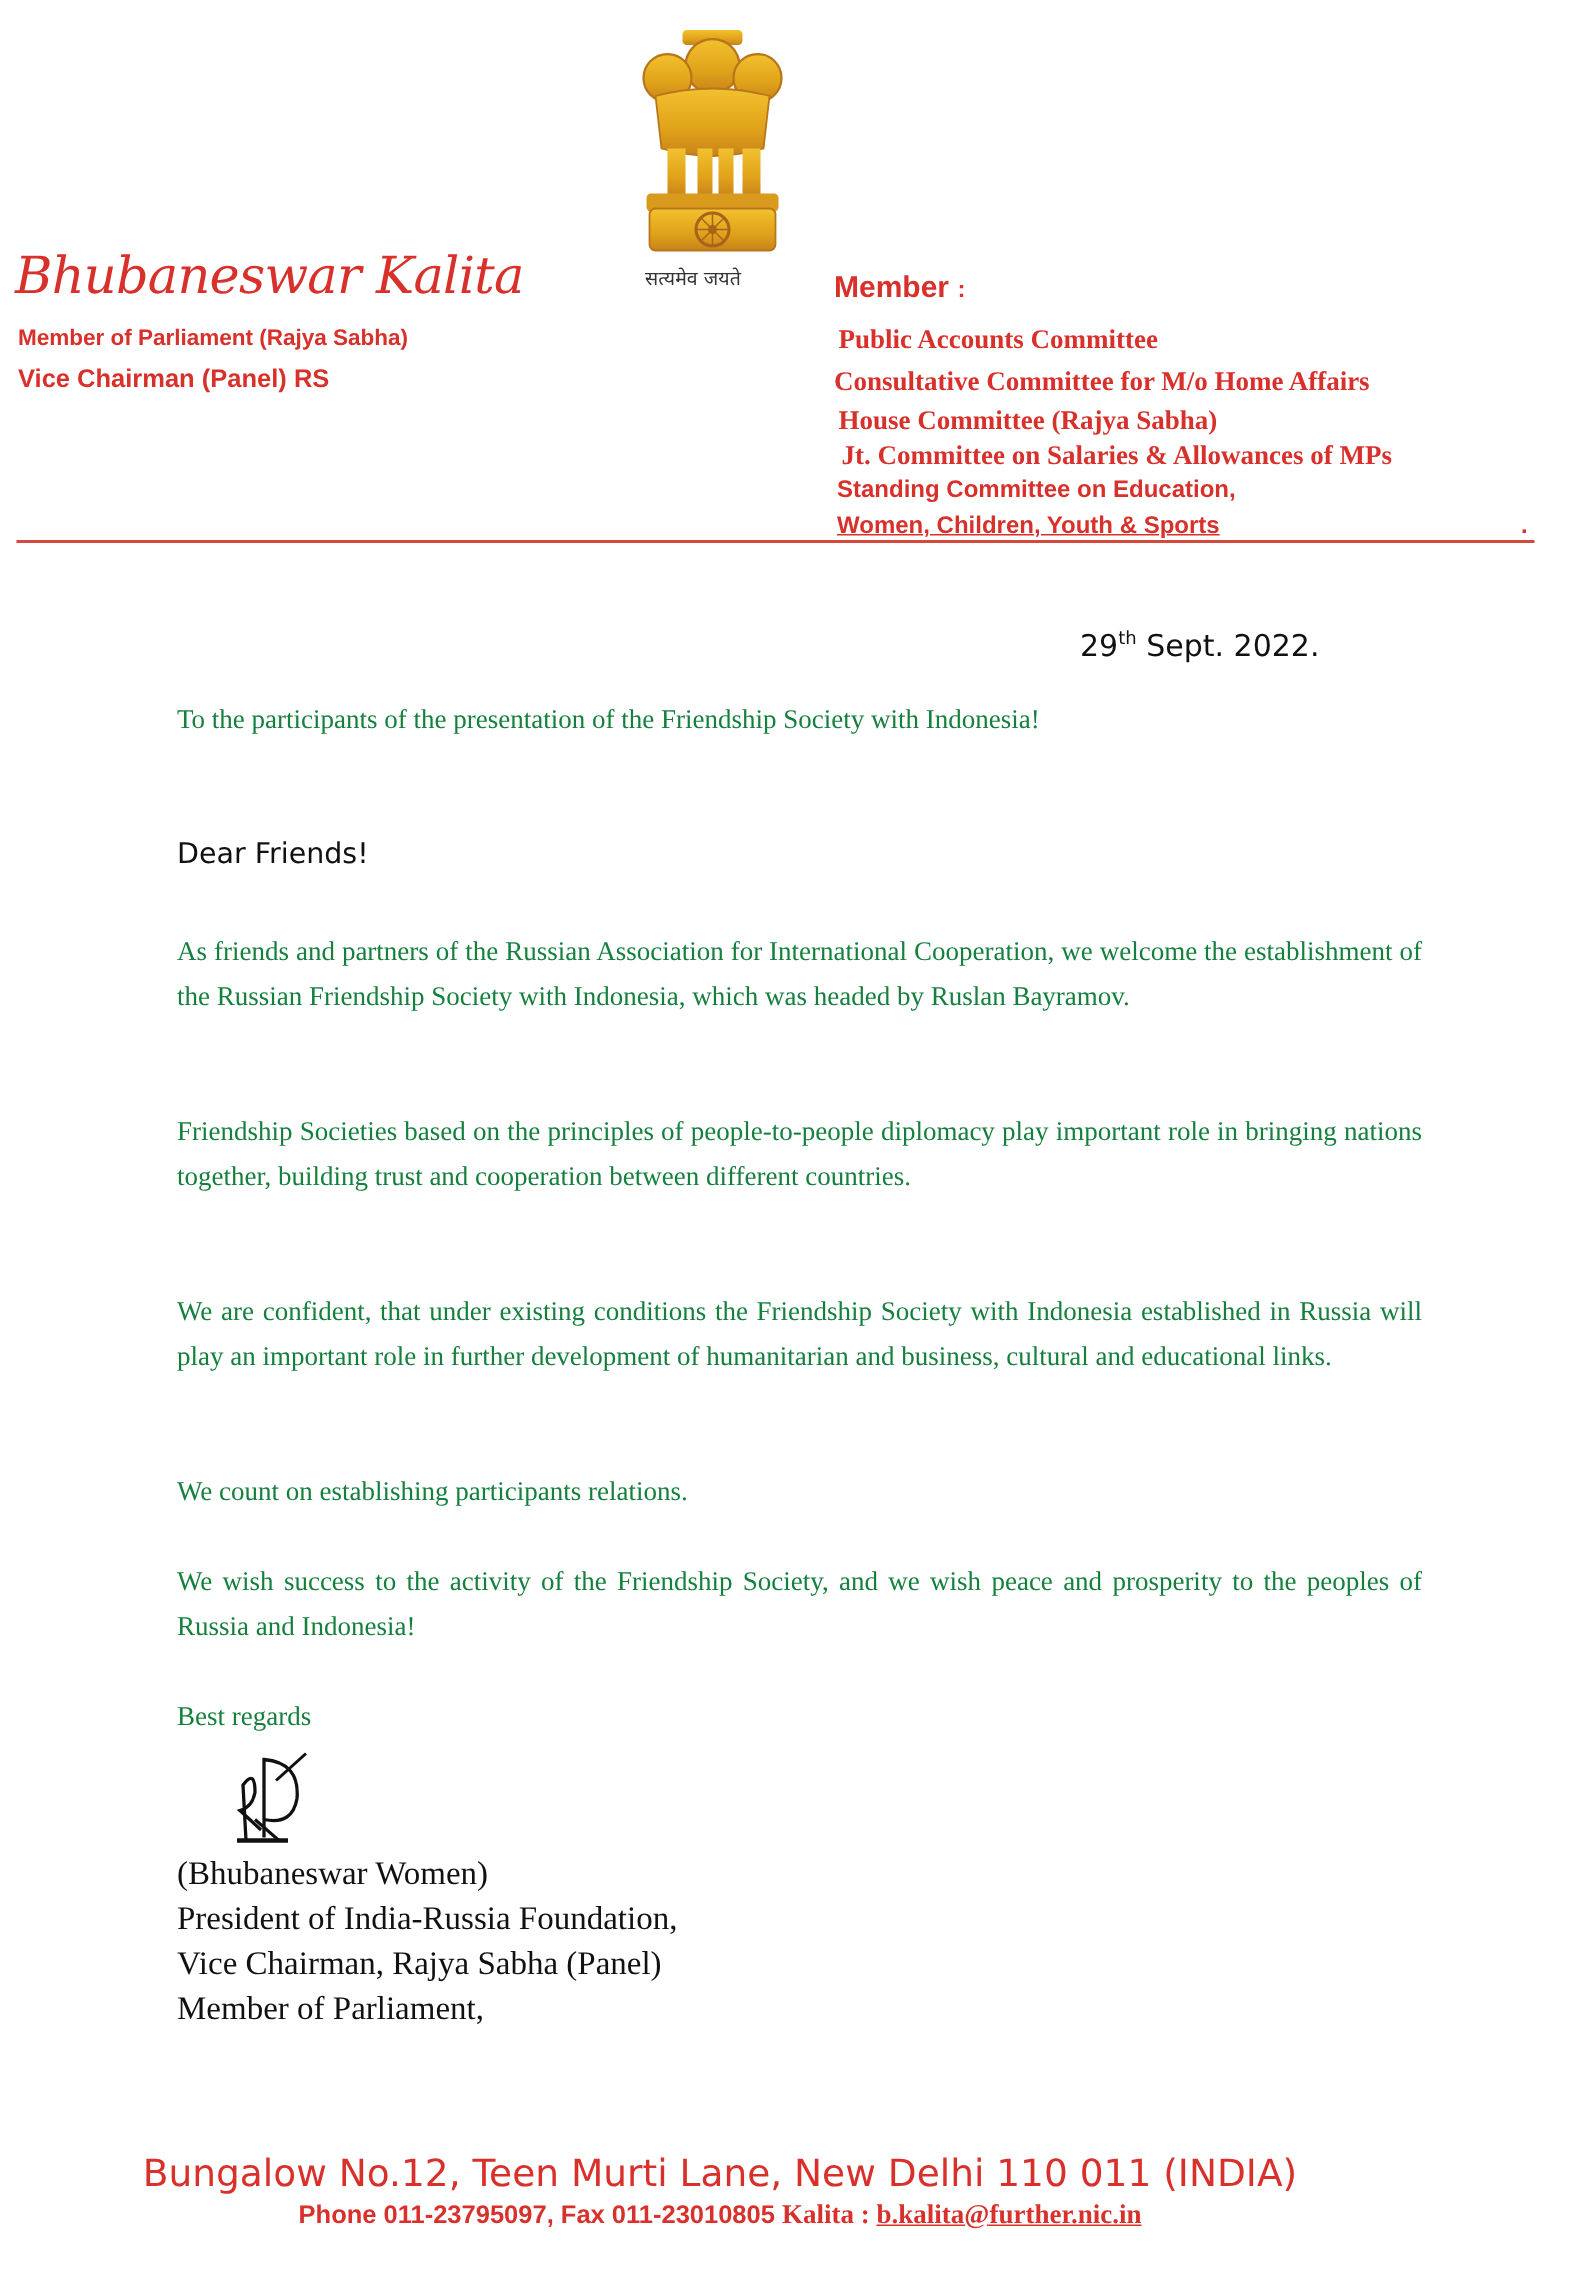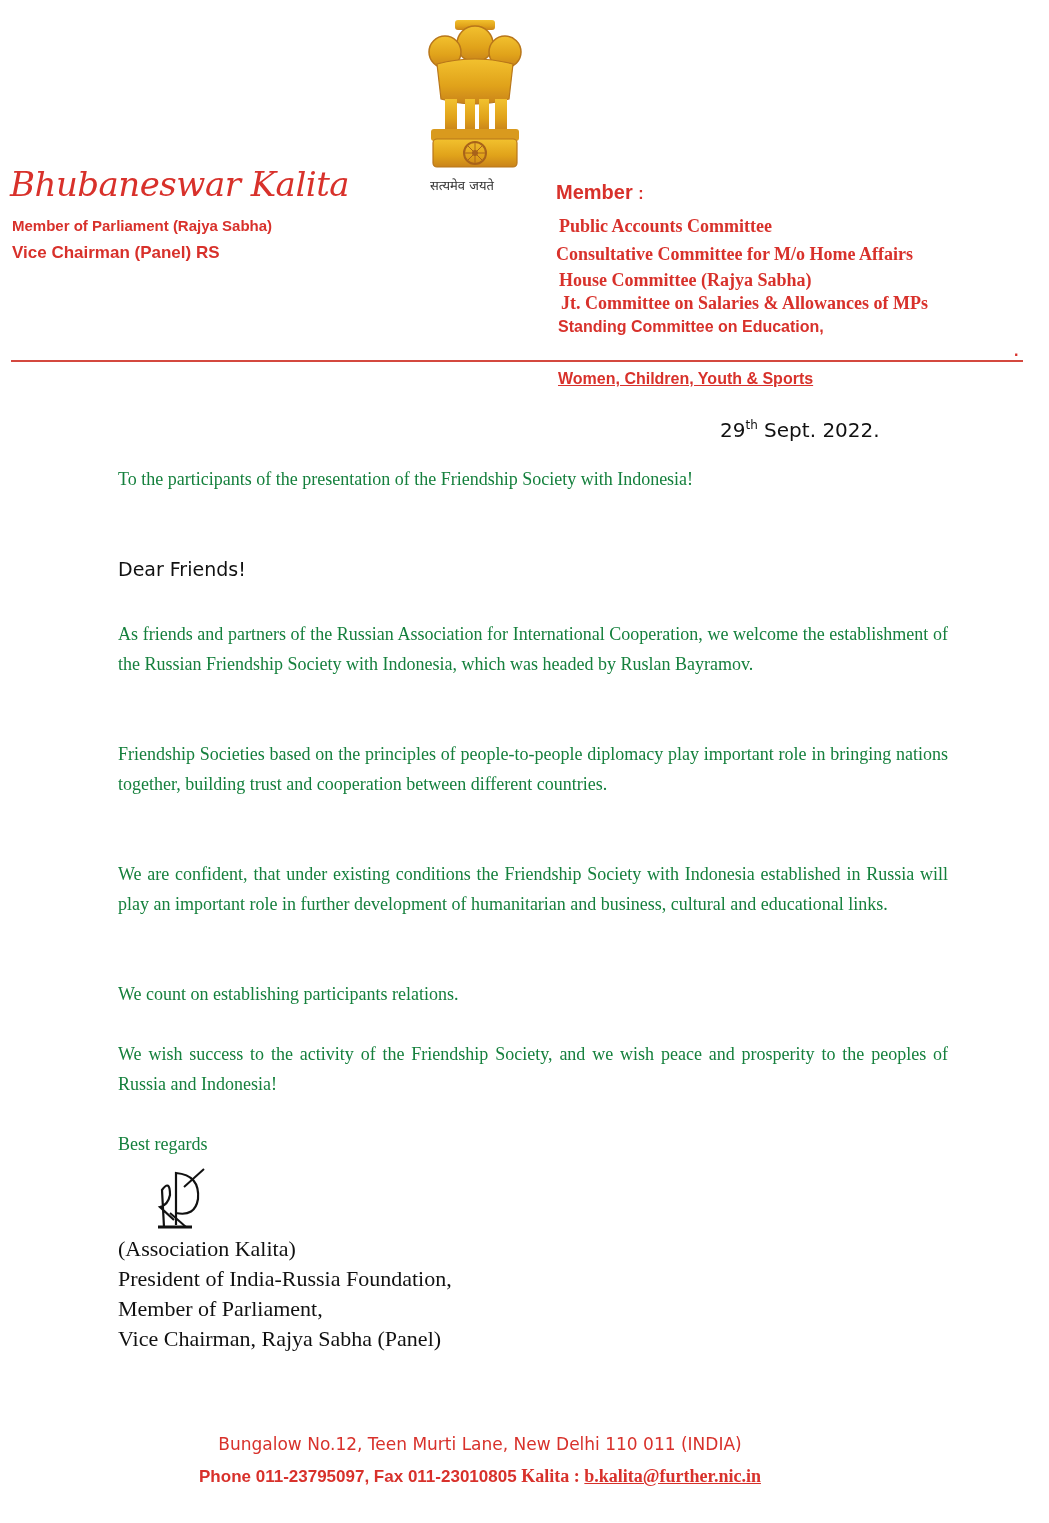--- a/index.html
+++ b/index.html
@@ -16,21 +16,21 @@
   .cmt { font-family: "Liberation Serif", serif; font-weight: bold; font-size: 18px; color: #d8312b; white-space: nowrap; }
   .cmt-sans { font-family: "Liberation Sans", sans-serif; font-weight: bold; font-size: 16px; color: #d8312b; white-space: nowrap; }
   .divider { left: 11px; top: 360px; width: 1012px; height: 2px; background: #d4483f; }
   .date { left: 720px; top: 418px; font-family: "DejaVu Sans", sans-serif; font-size: 20px; color: #111; white-space: nowrap; }
   .date sup { font-size: 12px; vertical-align: super; line-height: 0; }
   .body-text { left: 118px; width: 830px; font-family: "Liberation Serif", serif; font-size: 18px; line-height: 30px; color: #15803d; text-align: justify; }
   .body-text.last-left { text-align-last: left; }
   .greet { left: 118px; top: 558px; font-family: "DejaVu Sans", sans-serif; font-size: 19px; color: #111; }
   .sig { left: 140px; top: 1165px; width: 80px; height: 70px; }
   .signoff { left: 118px; top: 1234px; font-family: "Liberation Serif", serif; font-size: 22px; line-height: 30px; color: #111; }
-  .footer1 { left: 0; width: 960px; top: 1434px; text-align: center; font-family: "DejaVu Sans", sans-serif; font-size: 17px; color: #d8312b; white-space: nowrap; }
+  .footer1 { left: 0; width: 960px; top: 1434px; text-align: center; font-family: "DejaVu Sans", sans-serif; font-size: 25px; color: #d8312b; white-space: nowrap; }
   .footer2 { left: 0; width: 960px; top: 1466px; text-align: center; font-family: "Liberation Sans", sans-serif; font-weight: bold; font-size: 17px; color: #d8312b; white-space: nowrap; }
   .footer2 .serif { font-family: "Liberation Serif", serif; font-weight: bold; font-size: 18px; }
   .footer2 a { color: #d8312b; text-decoration: underline; }
 </style>
 </head>
 <body>
 
 <svg class="abs emblem" viewBox="0 0 120 170">
   <defs>
     <linearGradient id="gold" x1="0" y1="0" x2="0" y2="1">
@@ -62,21 +62,21 @@
 
 <div class="abs member-head">
   <span>Member</span>
   <span class="colon">:</span>
 </div>
 <div class="abs cmt" style="left:559px; top:216px;">Public Accounts Committee</div>
 <div class="abs cmt" style="left:556px; top:244px;">Consultative Committee for M/o Home Affairs</div>
 <div class="abs cmt" style="left:559px; top:270px;">House Committee (Rajya Sabha)</div>
 <div class="abs cmt" style="left:561px; top:293px;">Jt. Committee on Salaries &amp; Allowances of MPs</div>
 <div class="abs cmt-sans" style="left:558px; top:318px;">Standing Committee on Education,</div>
-<div class="abs cmt-sans" style="left:558px; top:342px; text-decoration: underline; margin-top: 28px;">Women,  Children, Youth &amp; Sports</div>
+<div class="abs cmt-sans" style="left:558px; top:342px; text-decoration: underline;">Women,  Children, Youth &amp; Sports</div>
 <div class="abs cmt-sans" style="left:1014px; top:342px;">.</div>
 
 <div class="abs divider"></div>
 
 <div class="abs date">
   <span>29</span><sup>th</sup><span> Sept. 2022.</span>
 </div>
 
 <div class="abs body-text last-left" style="top:464px;">To the participants of the presentation of the Friendship Society with Indonesia!</div>
 <div class="abs greet">Dear Friends!</div>
@@ -89,22 +89,22 @@
 
 <svg class="abs sig" viewBox="0 0 80 70">
   <path d="M18 62 L52 62" stroke="#111" stroke-width="3" fill="none"></path>
   <path d="M24 62 L22 25 Q30 14 30 30 Q28 40 20 42 L34 55" stroke="#111" stroke-width="2.2" fill="none"></path>
   <path d="M36 60 L36 8 Q60 10 58 34 Q55 52 36 48" stroke="#111" stroke-width="2.2" fill="none"></path>
   <path d="M44 22 L64 4" stroke="#111" stroke-width="2" fill="none"></path>
   <path d="M30 48 L46 62" stroke="#111" stroke-width="2" fill="none"></path>
 </svg>
 
 <div class="abs signoff">
-  <div>(Association Kalita)</div>
+  <div>(Bhubaneswar Women)</div>
   <div>President of India-Russia Foundation,</div>
+  <div>Vice Chairman, Rajya Sabha (Panel)</div>
   <div>Member of Parliament,</div>
-  <div>Vice Chairman, Rajya Sabha (Panel)</div>
 </div>
 
 <div class="abs footer1">Bungalow No.12,   Teen Murti  Lane,  New Delhi 110 011 (INDIA)</div>
 <div class="abs footer2">
   <span>Phone 011-23795097, Fax 011-23010805 </span><span class="serif">Kalita : </span><a class="serif" href="mailto:b.kalita@sansad.nic.in">b.kalita@further.nic.in</a>
 </div>
 
 </body></html>

